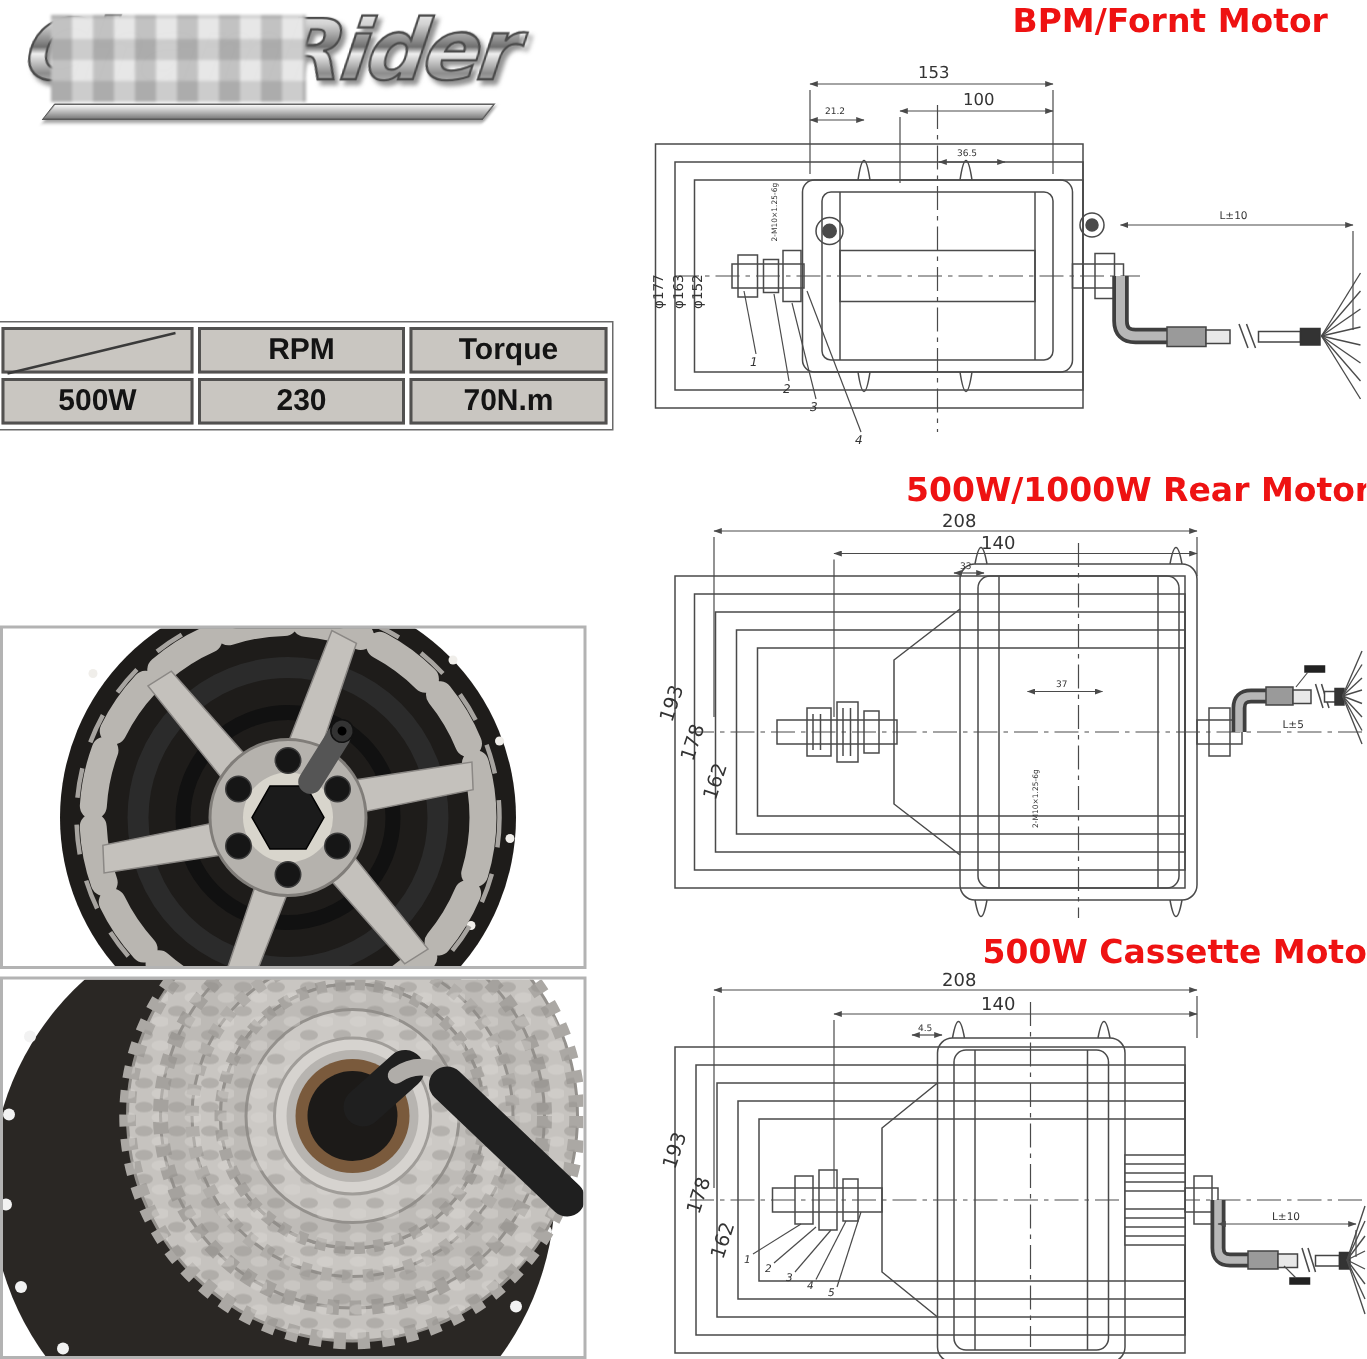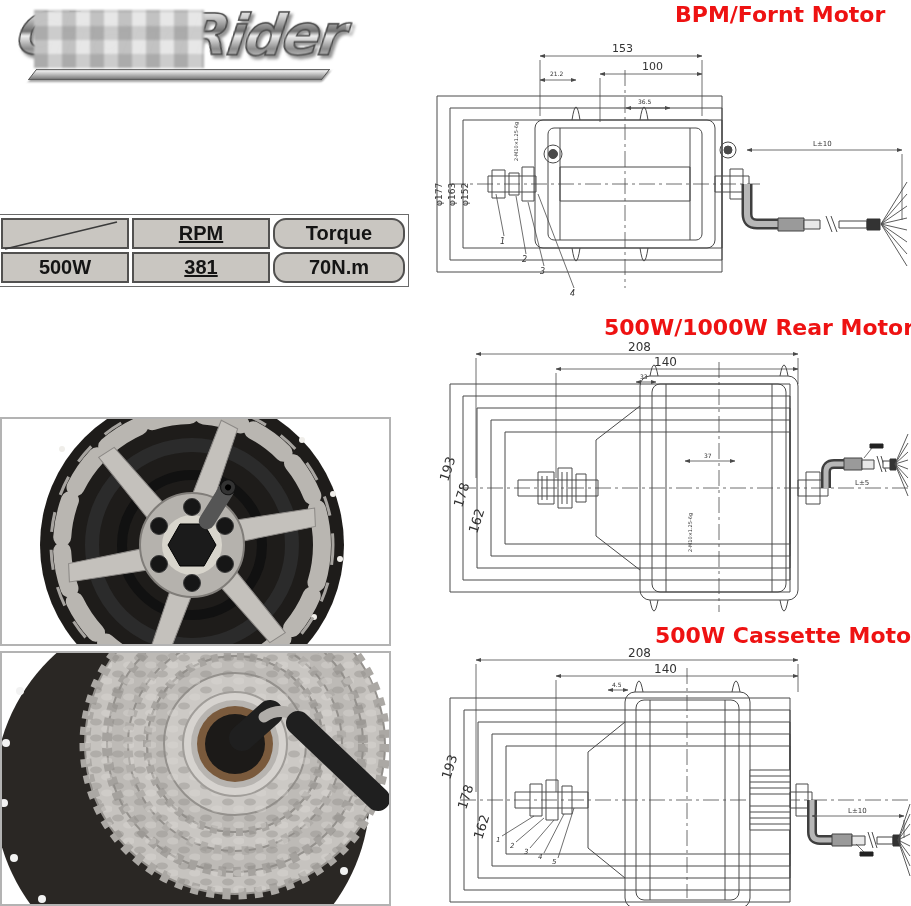--- a/index.html
+++ b/index.html
@@ -24,21 +24,21 @@
   .logo-censor { position:absolute; left:28px; top:8px; width:170px; height:58px;
               background-image:
                repeating-linear-gradient(90deg, rgba(198,198,198,.95) 0 14px, rgba(238,238,238,.95) 14px 28px),
                repeating-linear-gradient(0deg, rgba(214,214,214,.9) 0 14px, rgba(246,246,246,.9) 14px 28px);
               background-blend-mode:multiply; filter:blur(1px); }
 
   
   .spec { border-collapse:separate; border-spacing:3px; background:#fff; border:1px solid #6a6a6a; }
   .spec td { background:#c9c6c1; border:2px solid #525150; font:bold 20px "Liberation Sans",sans-serif;
              color:#141414; text-align:center; height:27px; padding:0 4px; }
-  .spec td.c1 { width:116px; } .spec td.c2 { width:126px;text-decoration:underline; } .spec td.c3 { width:120px;border-radius:13px; }
+  .spec td.c1 { width:116px; } .spec td.c2 { width:126px; } .spec td.c3 { width:120px; }
   .diag { position:relative; }
   .diag svg { position:absolute; left:0; top:0; }
 
   
   .photo { border:2px solid #b3b3b3; background:#fff; overflow:hidden; box-sizing:border-box; }
 
   
   svg.draw { overflow:visible; }
   svg.draw line, svg.draw rect, svg.draw path, svg.draw circle, svg.draw polygon
       { vector-effect:non-scaling-stroke; }
@@ -65,21 +65,21 @@
       <td class="c1 diag">
         <svg width="116" height="31" viewBox="0 0 116 31">
           <line x1="2" y1="29" x2="114" y2="2" stroke="#3a3a3a" stroke-width="1.6"></line>
         </svg>
       </td>
       <td class="c2">RPM</td>
       <td class="c3">Torque</td>
     </tr>
     <tr>
       <td class="c1">500W</td>
-      <td class="c2">381</td>
+      <td class="c2">230</td>
       <td class="c3">70N.m</td>
     </tr>
   </tbody>
     </table>
 
   <svg class="draw abs" style="left:430px;top:26px" width="481" height="288" viewBox="0 0 481 288">
     <defs>
       <marker id="arrA" markerWidth="7" markerHeight="5" refX="6.5" refY="2.5" orient="auto-start-reverse">
         <path d="M0,0 L7,2.5 L0,5 Z" fill="#4a4a4a"></path>
       </marker>

